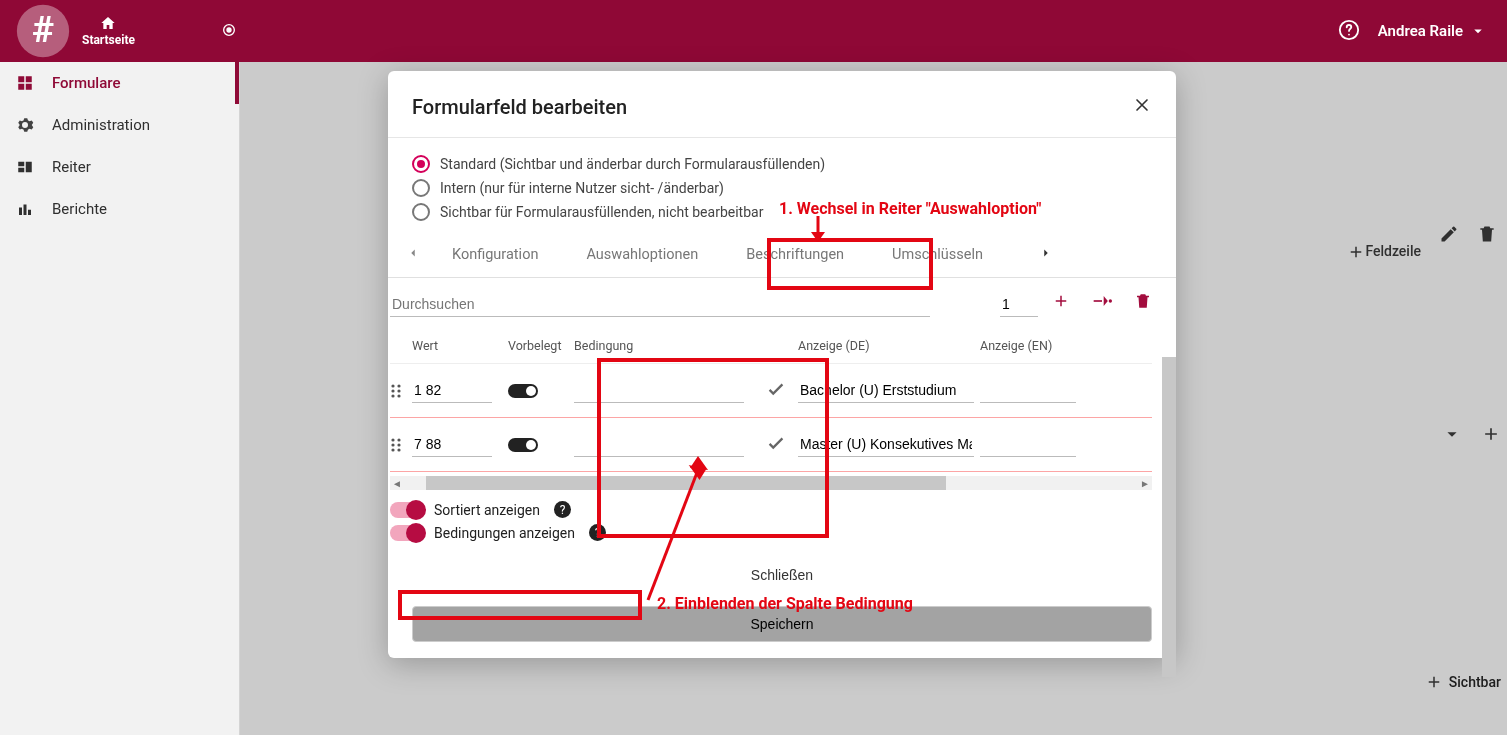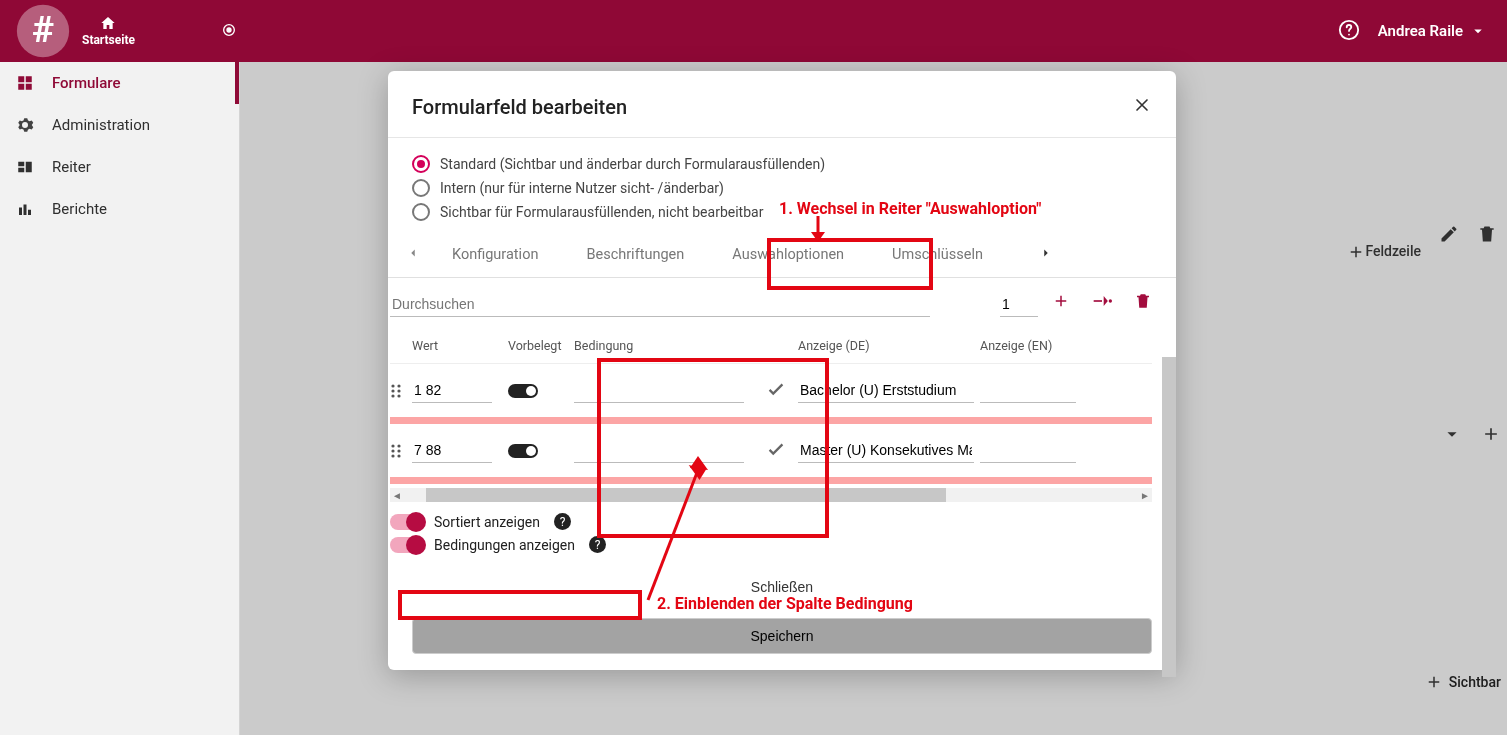--- a/index.html
+++ b/index.html
@@ -66,21 +66,21 @@
 .tbl-wrap { margin-top: 6px; overflow-x: auto; border-top: 1px solid transparent; }
 .tbl { min-width: 720px; }
 .tbl-head { display: flex; font-size: 12.5px; color: #555; padding: 10px 0; border-bottom: 1px solid #eee; }
 .col-drag { width: 22px; }
 .col-wert { width: 96px; }
 .col-vorb { width: 66px; }
 .col-bed { width: 180px; }
 .col-chk { width: 44px; text-align: center; }
 .col-de { width: 182px; }
 .col-en { flex: 1; }
-.tbl-row { display: flex; align-items: center; padding: 14px 0; border-bottom: 7px solid #fca5a5; }
+.tbl-row { display: flex; align-items: center; padding: 14px 0; border-bottom: 1px solid #fca5a5; }
 .drag-handle { color: #555; cursor: grab; }
 .drag-handle svg{display:block;}
 .wert-input { width: 80px; }
 .de-input { width: 176px; }
 .en-input { width: 96px; }
 .toggle { width: 30px; height: 14px; border-radius: 8px; background: #222; position: relative; cursor: pointer; }
 .toggle::after { content: ""; position: absolute; right: 2px; top: 2px; width: 10px; height: 10px; background: #fff; border-radius: 50%; }
 .check { color: #666; }
 
 
@@ -247,22 +247,22 @@
     </div>
   </div>
 
   <div class="tabs">
     <div class="tab-arrow">
       <svg width="14" height="14" viewBox="0 0 24 24" fill="#888">
           <path d="M15 6l-6 6 6 6z"></path>
         </svg>
     </div>
     <div class="tab">Konfiguration</div>
+    <div class="tab">Auswahloptionen</div>
     <div class="tab">Beschriftungen</div>
-    <div class="tab">Auswahloptionen</div>
     <div class="tab">Umschlüsseln</div>
     <div class="tab partial">P</div>
     <div class="tab-arrow">
       <svg width="14" height="14" viewBox="0 0 24 24" fill="#333">
           <path d="M9 6l6 6-6 6z"></path>
         </svg>
     </div>
   </div>
 
   <div class="scroll-area">

